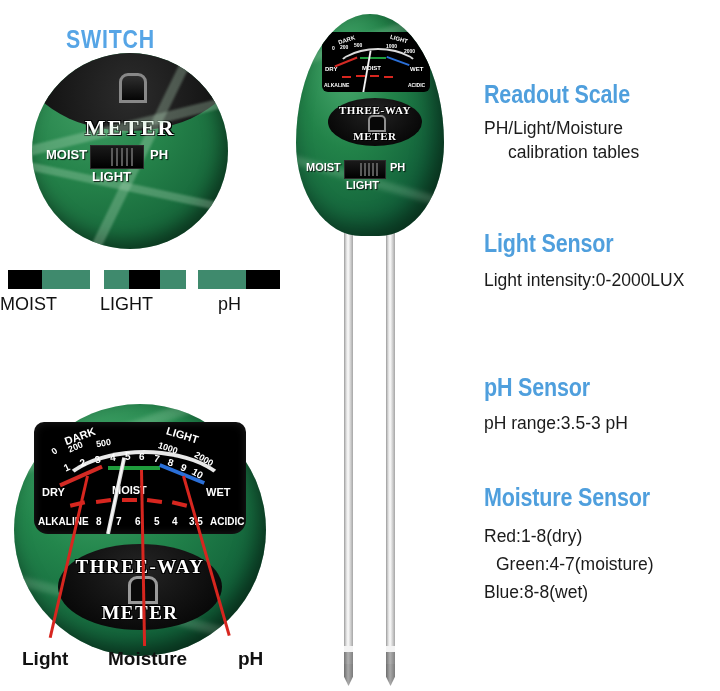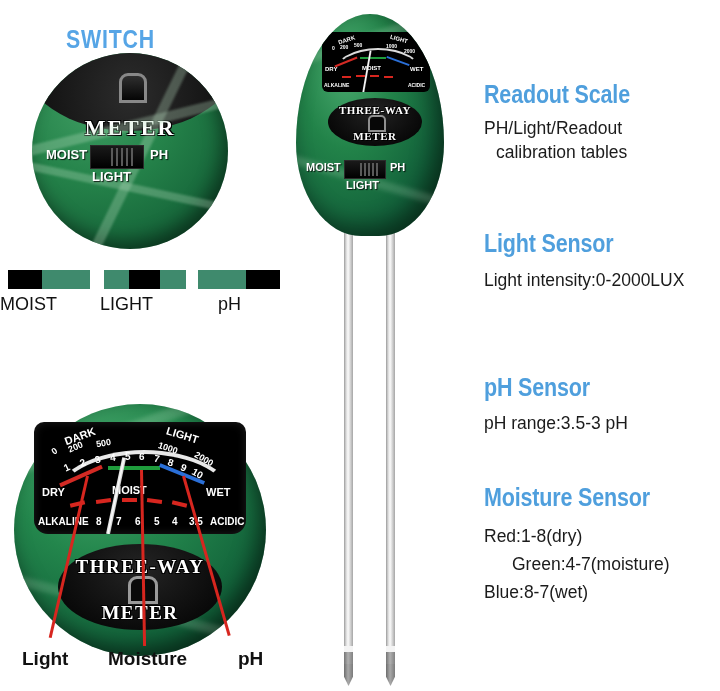--- a/index.html
+++ b/index.html
@@ -361,25 +361,25 @@
         <i style="left:27px;height:13px"></i>
       <i style="left:31px;height:13px"></i>
     </div>
     <div class="sw-lbl" style="left:10px;top:147px;font-size:11px">MOIST</div>
     <div class="sw-lbl" style="left:94px;top:147px;font-size:11px">PH</div>
     <div class="sw-lbl" style="left:50px;top:165px;font-size:11px">LIGHT</div>
   </div>
 </div>
 
 <div class="abs blue-head" style="left:484px;top:80px">Readout Scale</div>
-<div class="abs body-text" style="left:484px;top:116px">PH/Light/Readout</div>
-<div class="abs body-text" style="left:496px;top:140px">calibration tables</div>
+<div class="abs body-text" style="left:484px;top:116px">PH/Light/Moisture</div>
+<div class="abs body-text" style="left:508px;top:140px">calibration tables</div>
 
 <div class="abs blue-head" style="left:484px;top:229px">Light Sensor</div>
 <div class="abs body-text" style="left:484px;top:268px">Light intensity:0-2000LUX</div>
 
 <div class="abs blue-head" style="left:484px;top:373px">pH Sensor</div>
 <div class="abs body-text" style="left:484px;top:411px">pH range:3.5-3 pH</div>
 
 <div class="abs blue-head" style="left:484px;top:483px">Moisture Sensor</div>
 <div class="abs body-text" style="left:484px;top:524px">Red:1-8(dry)</div>
-<div class="abs body-text" style="left:512px;top:552px">Green:4-7(moisture)</div>
-<div class="abs body-text" style="left:484px;top:580px">Blue:8-7(wet)</div>
+<div class="abs body-text" style="left:496px;top:552px">Green:4-7(moisture)</div>
+<div class="abs body-text" style="left:484px;top:580px">Blue:8-8(wet)</div>
 
 </body></html>

